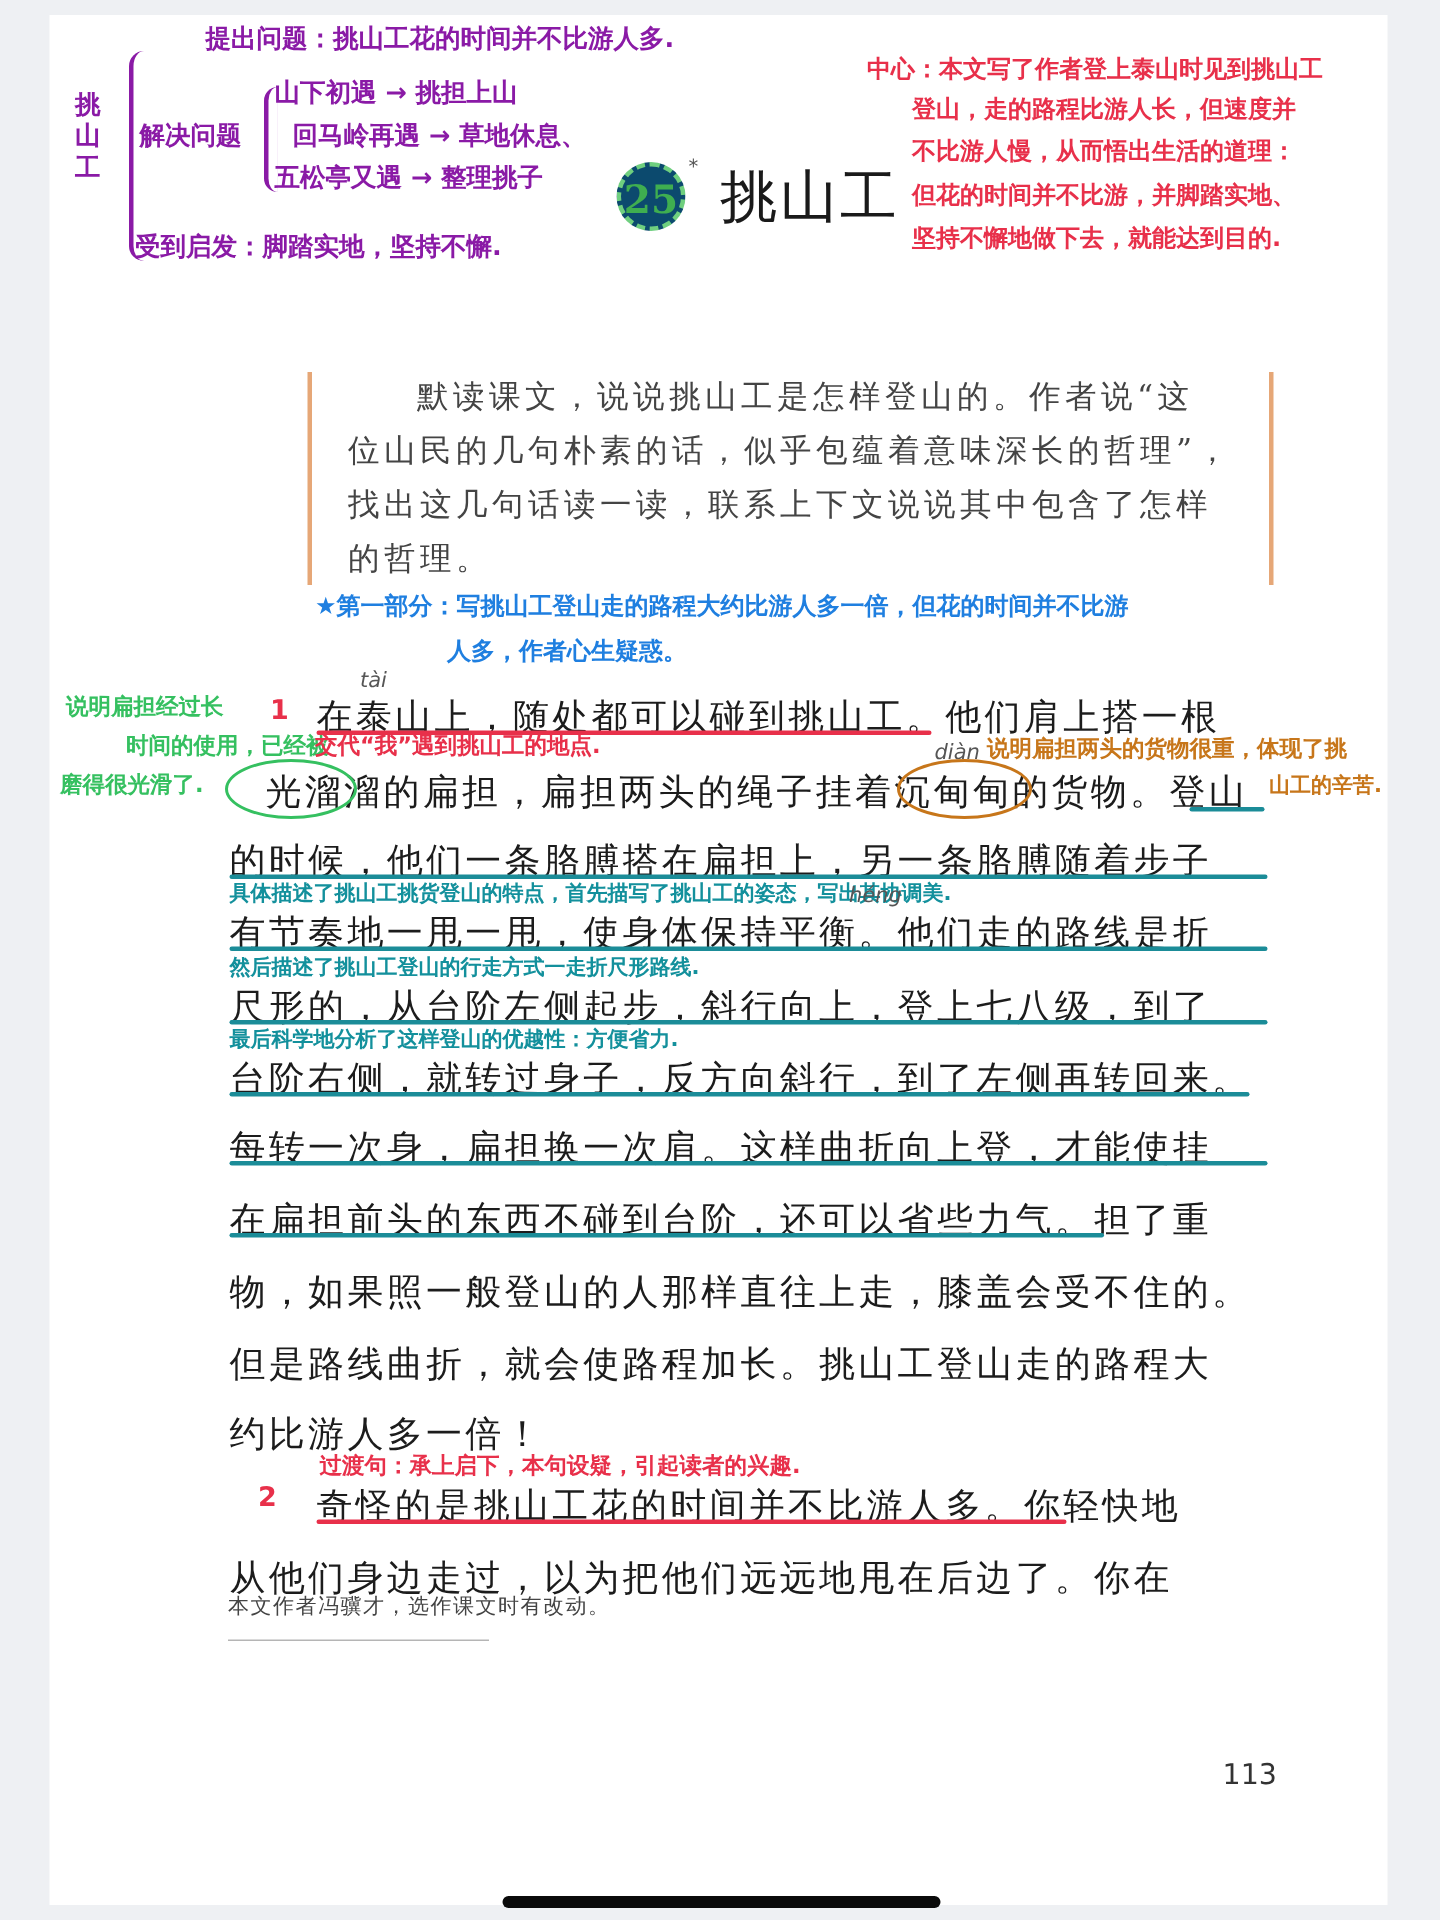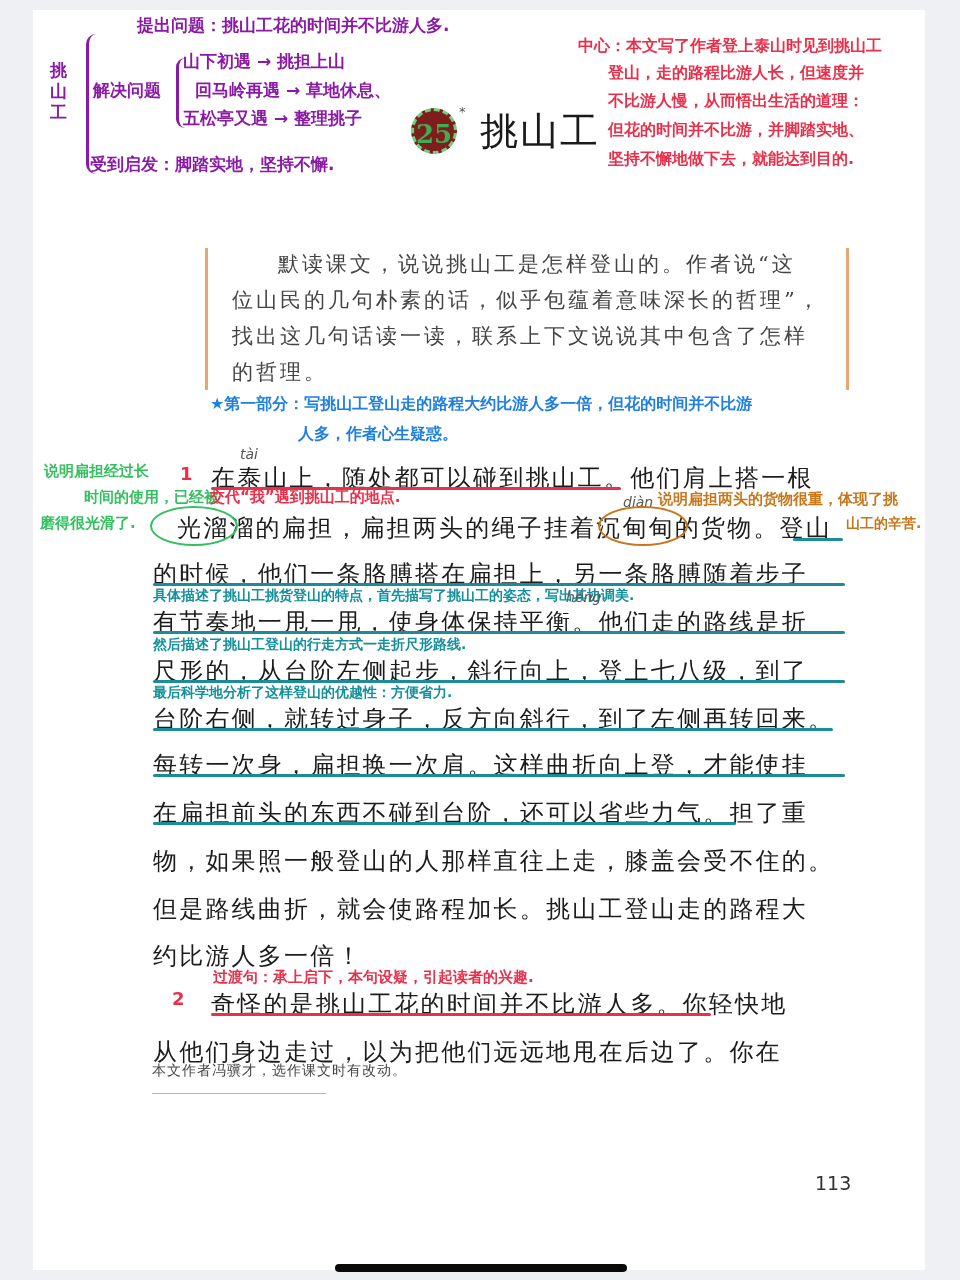--- a/index.html
+++ b/index.html
@@ -20,21 +20,21 @@
   .green { color:#35c060; }
   .orange { color:#c7761a; }
   .teal { color:#13909c; }
 
   
   .brace { position:absolute; border-left:3px solid #8a1aa6; border-radius:10px 0 0 10px; }
 
   
   .badge {
     position:absolute; left:411px; top:108px; width:46px; height:46px;
-    border-radius:50%; border:3px dashed #6fcf7f; background:#7f1d1d;
+    border-radius:50%; border:3px dashed #6fcf7f; background:#0c4a6e;
     color:#3fae50; font-family:"DejaVu Serif",serif; font-weight:bold;
     font-size:26px; line-height:46px; text-align:center; box-sizing:border-box;
   }
   .star { position:absolute; left:459px; top:104px; font-size:13px; color:#555; font-family:"DejaVu Sans",sans-serif; }
   .title { position:absolute; left:480px; top:106px; font-size:38px; color:#1a1a1a; letter-spacing:2px; }
 
   
   .bar-l { position:absolute; left:205px; top:248px; width:3px; height:142px; background:#e6a777; }
   .bar-r { position:absolute; left:846px; top:248px; width:3px; height:142px; background:#e6a777; }
   .prompt-line { position:absolute; left:232px; font-size:21px; color:#444; letter-spacing:3px; }

